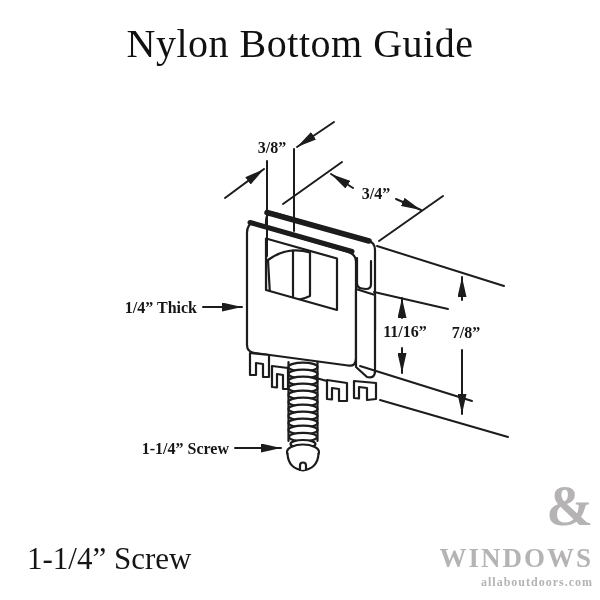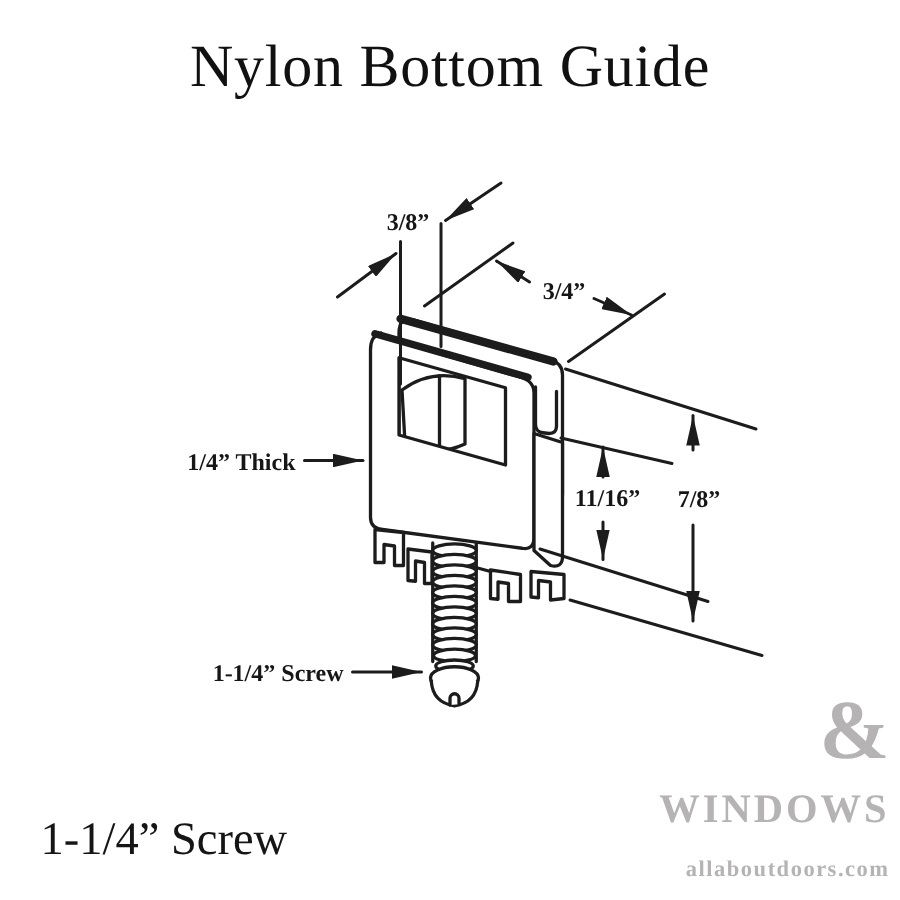--- a/index.html
+++ b/index.html
@@ -22,21 +22,21 @@
     position:absolute;right:7px;bottom:12px;
     color:#b5b3b3;text-align:right;line-height:1;
     user-select:none;
   }
   .logo-top{display:flex;align-items:center;justify-content:flex-end;}
   .logo-left{text-align:right;}
   .logo-line1{font-size:14px;font-weight:bold;letter-spacing:4px;margin-bottom:3px;white-space:nowrap;}
   .logo-line2{font-size:27px;font-weight:bold;letter-spacing:4px;white-space:nowrap;}
   .logo-amp{font-size:56px;font-weight:bold;margin-left:-4px;line-height:0.8;}
   .logo-line3{font-size:27px;font-weight:bold;letter-spacing:2px;margin-top:16px;white-space:nowrap;}
-  .logo-site{font-size:15px;font-weight:bold;letter-spacing:1px;margin-top:20px;white-space:nowrap;}
+  .logo-site{font-size:12px;font-weight:bold;letter-spacing:1px;margin-top:4px;white-space:nowrap;}
   svg .dimlabel{
     font-family:"Liberation Serif", serif;
     font-weight:bold;font-size:16px;fill:#161616;
   }
 </style>
 </head>
 <body>
 
 <div class="page-title">Nylon Bottom Guide</div>
 

